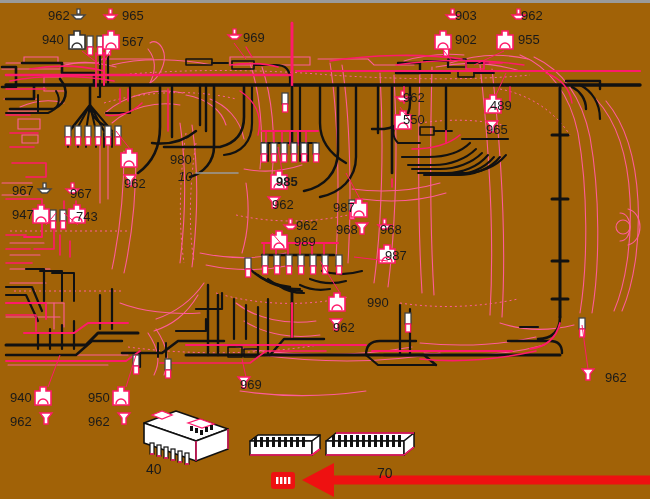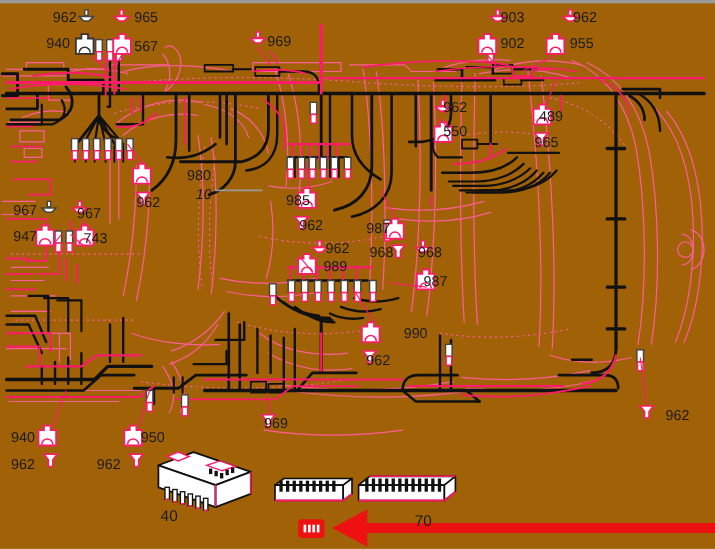--- a/index.html
+++ b/index.html
@@ -496,37 +496,37 @@
       <div class="lbl" style="left: 521px; top: 6px;">962</div>
       <div class="lbl" style="left: 455px; top: 30px;">902</div>
       <div class="lbl" style="left: 518px; top: 30px;">955</div>
       <div class="lbl" style="left: 403px; top: 88px;">962</div>
       <div class="lbl" style="left: 490px; top: 96px;">489</div>
       <div class="lbl" style="left: 403px; top: 110px;">550</div>
       <div class="lbl" style="left: 486px; top: 120px;">965</div>
       <div class="lbl" style="left: 126px; top: 150px; margin-left: 44px;">980</div>
       <div class="lbl" style="left: 124px; top: 174px;">962</div>
       <div class="lbl" style="left: 178px; top: 167px; font-style: italic;">10</div>
-      <div class="lbl" style="left: 260px; top: 172px;">985</div>
+      <div class="lbl" style="left: 276px; top: 172px; font-weight: bold;">985</div>
       <div class="lbl" style="left: 272px; top: 195px;">962</div>
       <div class="lbl" style="left: 12px; top: 181px;">967</div>
       <div class="lbl" style="left: 70px; top: 184px;">967</div>
       <div class="lbl" style="left: 12px; top: 205px;">947</div>
       <div class="lbl" style="left: 76px; top: 207px;">743</div>
       <div class="lbl" style="left: 333px; top: 198px;">987</div>
       <div class="lbl" style="left: 296px; top: 216px;">962</div>
       <div class="lbl" style="left: 336px; top: 220px;">968</div>
       <div class="lbl" style="left: 380px; top: 220px;">968</div>
       <div class="lbl" style="left: 294px; top: 232px;">989</div>
       <div class="lbl" style="left: 385px; top: 246px;">987</div>
       <div class="lbl" style="left: 335px; top: 293px; padding-left: 32px;">990</div>
       <div class="lbl" style="left: 333px; top: 318px;">962</div>
       <div class="lbl" style="left: 10px; top: 388px;">940</div>
       <div class="lbl" style="left: 10px; top: 412px;">962</div>
-      <div class="lbl" style="left: 88px; top: 388px; margin-left: 40px;">950</div>
+      <div class="lbl" style="left: 88px; top: 388px;">950</div>
       <div class="lbl" style="left: 88px; top: 412px;">962</div>
       <div class="lbl" style="left: 240px; top: 375px;">969</div>
       <div class="lbl" style="left: 605px; top: 368px;">962</div>
       <div class="cap" style="left: 146px; top: 458px;">40</div>
       <div class="cap" style="left: 377px; top: 462px;">70</div>
     </div>
 
 </div>
 
 </body></html>

